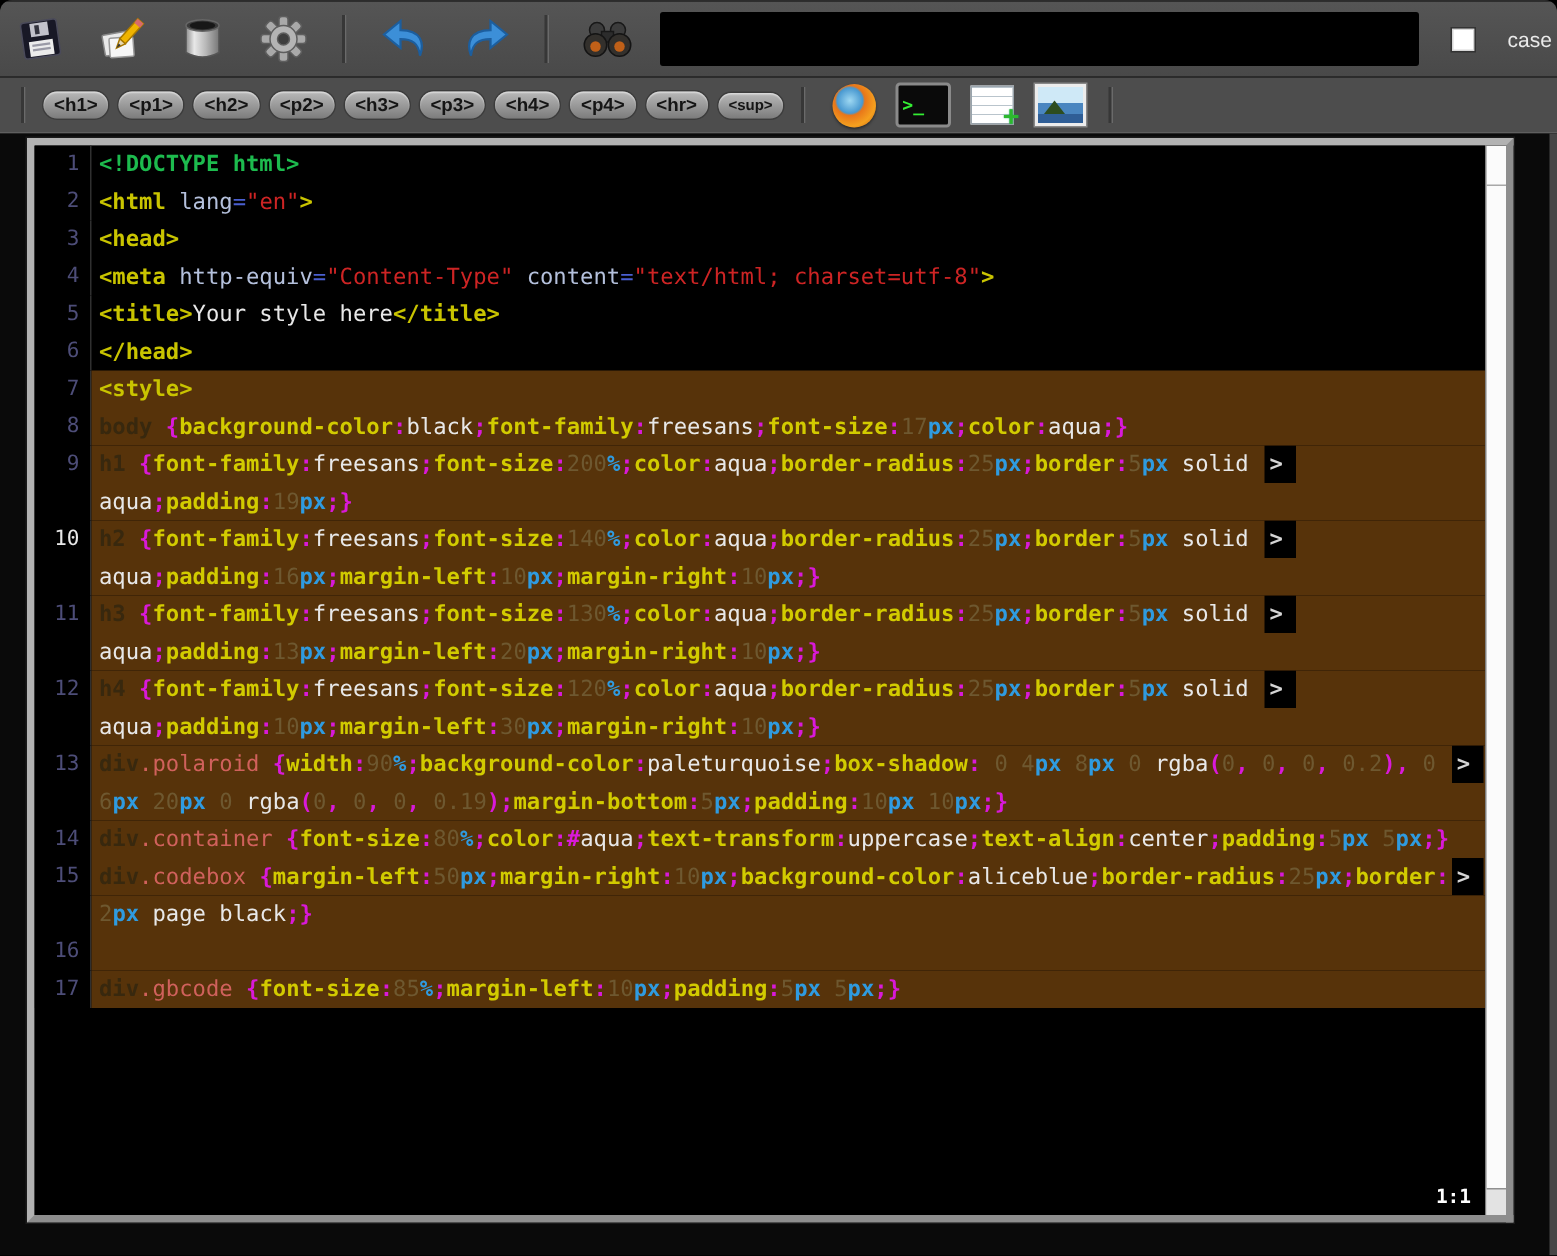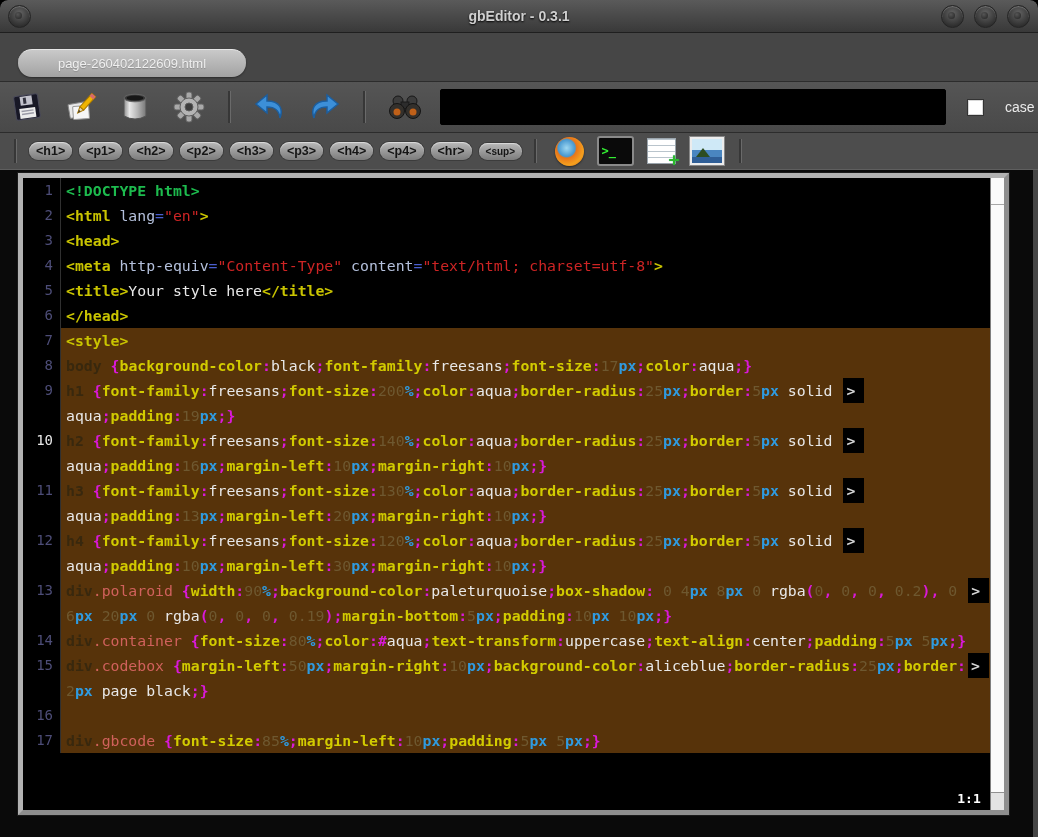--- a/index.html
+++ b/index.html
@@ -93,34 +93,22 @@
   .vscroll{width:13px;flex:none;background:#fbfbfb;border-left:1px solid #7f7f7f;position:relative;}
   .vscroll::before{content:"";position:absolute;top:26px;left:0;right:0;height:1px;background:#a8a8a8;}
   .vscroll::after{content:"";position:absolute;bottom:0;left:0;right:0;height:17px;background:#e3e3e3;
     border-top:1px solid #909090;}
 </style>
 </head>
 <body>
 
 <div class="window">
 
-  <div class="titlebar">
-    <div class="wbtn left"></div>
-    <div class="title">gbEditor - 0.3.1</div>
-    <div class="wgroup">
-      <div class="wbtn"></div>
-      <div class="wbtn"></div>
-      <div class="wbtn"></div>
-    </div>
-  </div>
-
-
-  <div class="docstrip">
-    <div class="docpill">page-260402122609.html</div>
-  </div>
+
+
 
   <div class="toolbar1">
     <div class="tbtn">
       <svg width="32" height="32" viewBox="0 0 32 32">
         <g transform="rotate(-8 16 16)">
           <rect x="4" y="4" width="24" height="24" rx="2" fill="#181826" stroke="#4a4a5a"></rect>
           <rect x="10" y="5" width="12" height="9" fill="#c2c2cc"></rect>
           <rect x="13" y="6.5" width="3" height="6" fill="#33333f"></rect>
           <rect x="8" y="17" width="16" height="10" fill="#ececec"></rect>
           <rect x="10" y="19" width="12" height="1.5" fill="#9a9aa6"></rect>

